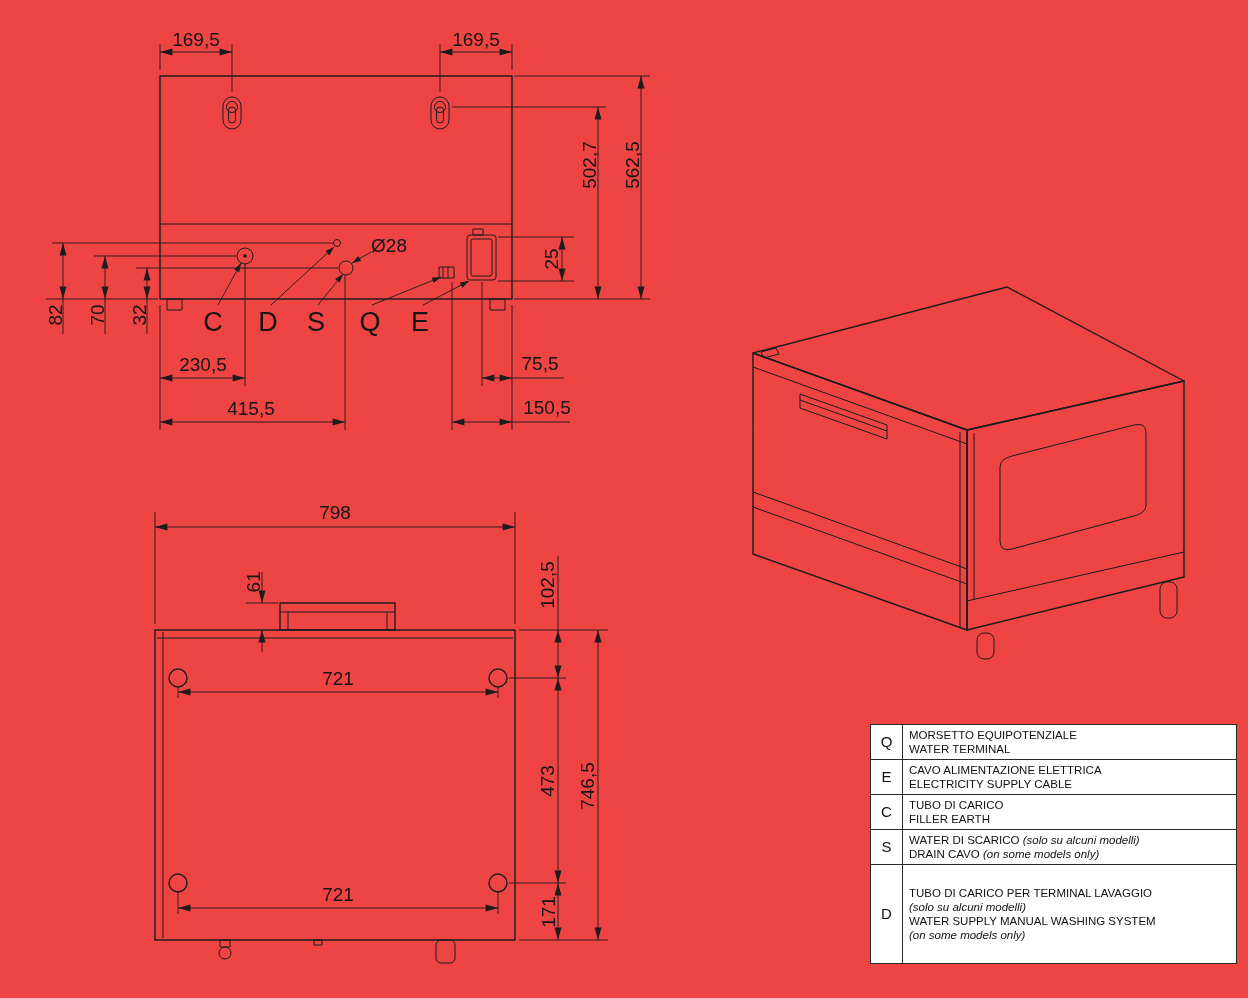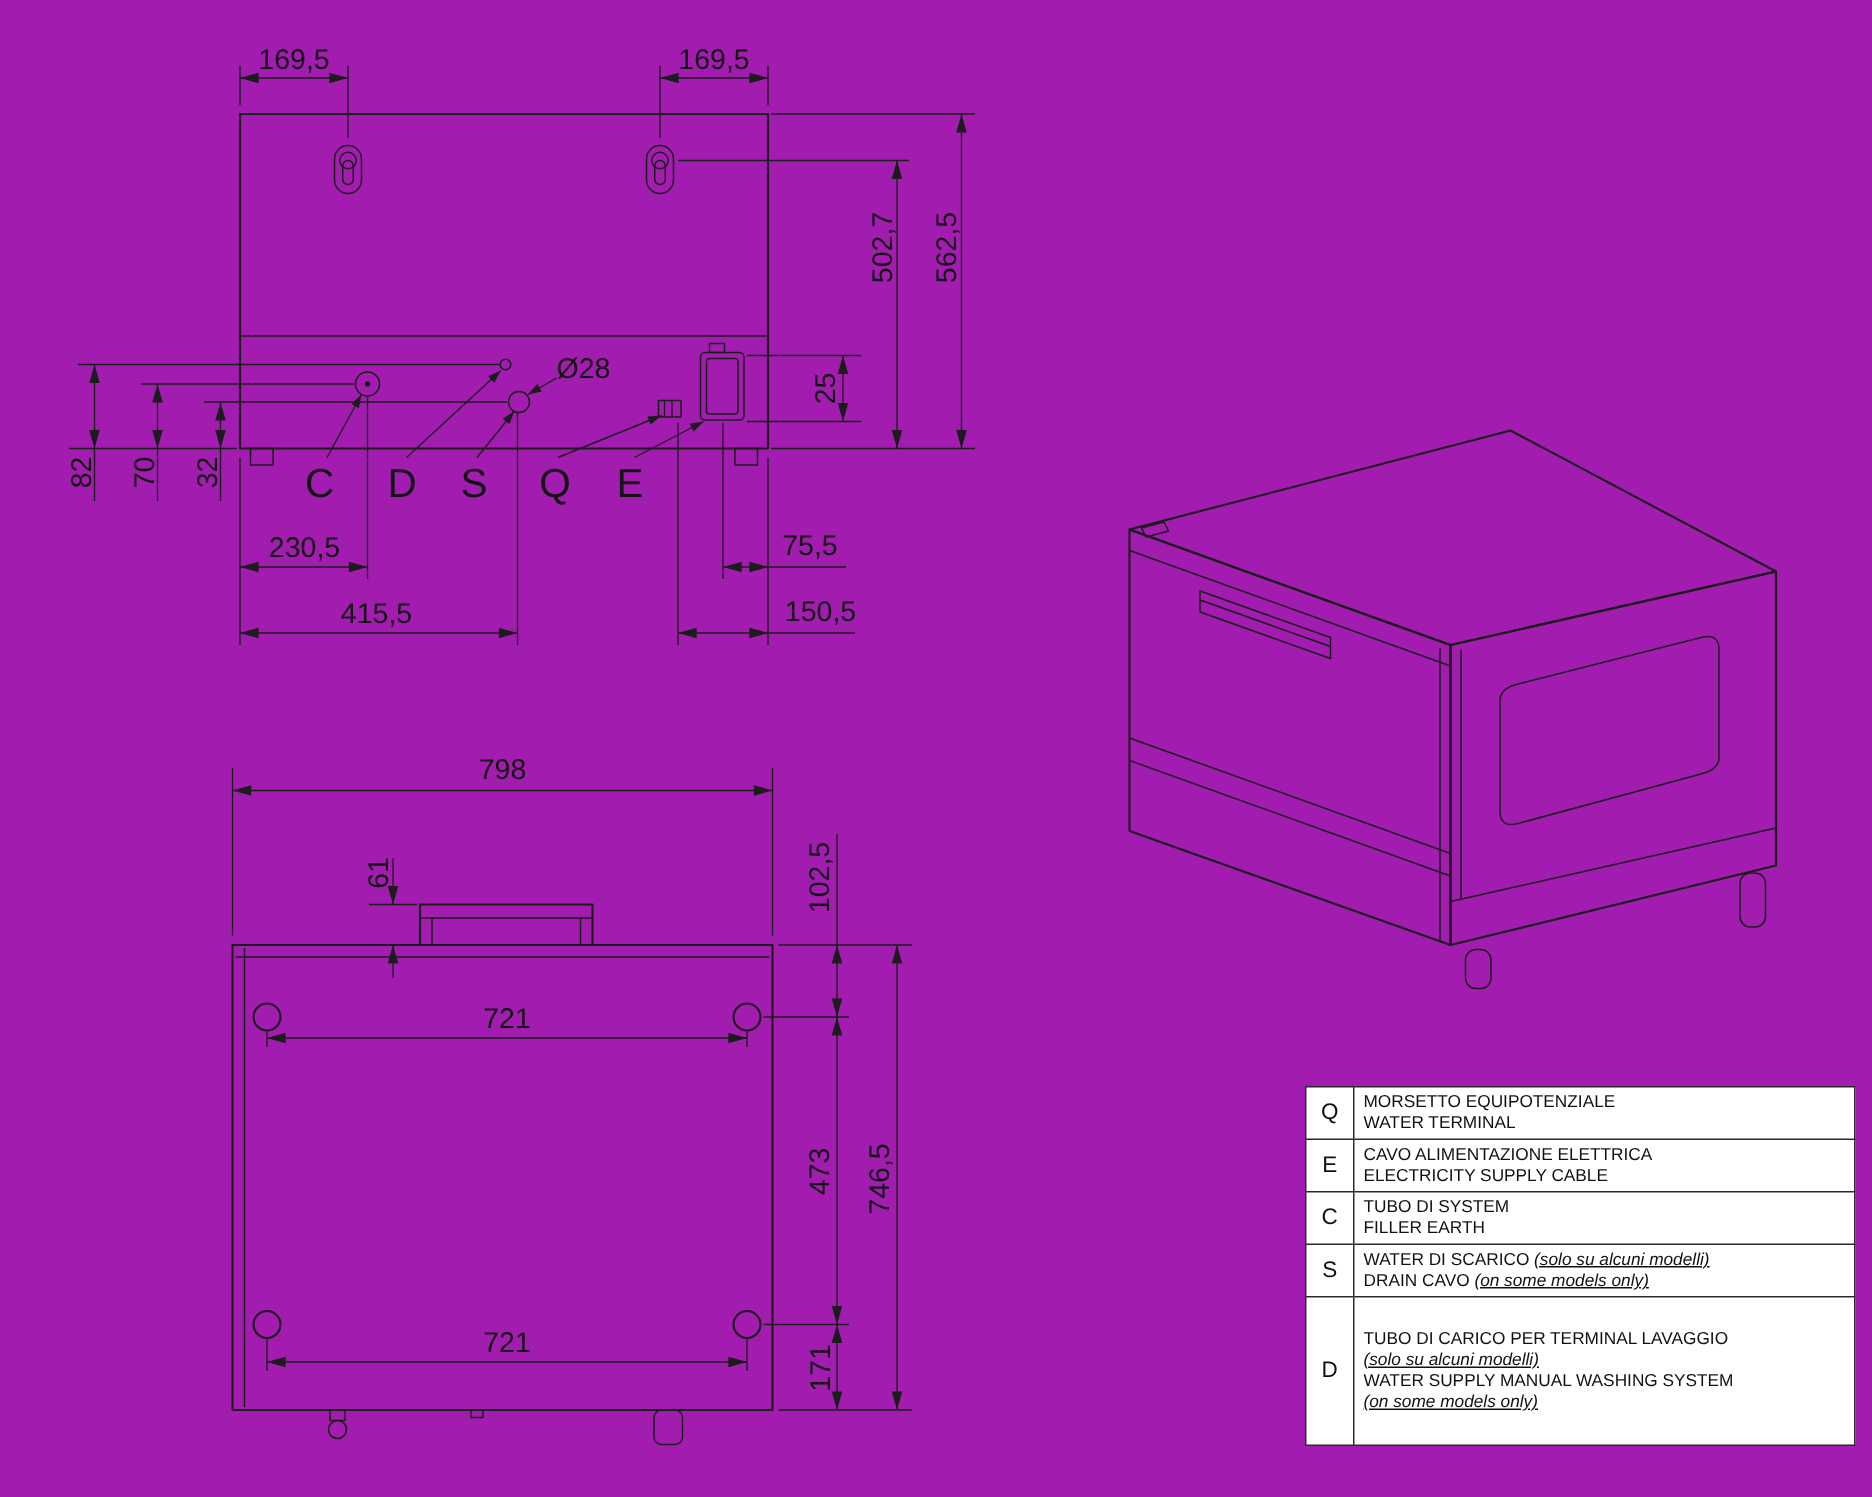--- a/index.html
+++ b/index.html
@@ -1,30 +1,30 @@
 <!DOCTYPE html>
 <html><head>
 <meta charset="utf-8">
 <style>
   html,body{margin:0;padding:0;background:#ffffff;}
-  .page{position:relative;width:1248px;height:998px;background:#a21caf;overflow:hidden;
+  .page{position:relative;width:1248px;height:998px;background:#ef4444;overflow:hidden;
         font-family:"Liberation Sans",sans-serif;}
   .page svg{position:absolute;left:0;top:0;}
   .ol{fill:none;stroke:#1c1c1c;stroke-width:1.4;stroke-linejoin:round;}
   .ol2{fill:none;stroke:#1c1c1c;stroke-width:1;stroke-linejoin:round;}
   .tl{fill:none;stroke:#1c1c1c;stroke-width:0.9;}
   .dim{fill:none;stroke:#1c1c1c;stroke-width:0.9;}
   .dimt{font-family:"Liberation Sans",sans-serif;font-size:19px;fill:#141414;}
   .lett{font-size:27px;}
   table.legend{position:absolute;left:870px;top:724px;width:367px;z-index:2;
                border-collapse:collapse;table-layout:fixed;background:#fff;}
   table.legend td{border:1.3px solid #2a2a2a;padding:2px 6px;font-size:11.5px;
                   color:#111;line-height:1.24;vertical-align:middle;}
   table.legend td.key{text-align:center;font-size:15px;padding:0;}
-  .it{font-style:italic;text-decoration:underline;}
+  .it{font-style:italic;}
 </style>
 </head>
 <body>
 
 <div class="page">
 
 <svg width="1248" height="998" viewBox="0 0 1248 998">
   <defs>
     <marker id="arr" markerWidth="14" markerHeight="10" refX="13.2" refY="5" orient="auto-start-reverse" markerUnits="userSpaceOnUse">
       <path d="M0.8,1.5 L13.2,5 L0.8,8.5 Z" fill="#1c1c1c"></path>
@@ -206,21 +206,21 @@
     <tr style="height:35px">
       <td class="key">E</td>
       <td>
         <div>CAVO ALIMENTAZIONE ELETTRICA</div>
         <div>ELECTRICITY SUPPLY CABLE</div>
       </td>
     </tr>
     <tr style="height:35px">
       <td class="key">C</td>
       <td>
-        <div>TUBO DI SYSTEM</div>
+        <div>TUBO DI CARICO</div>
         <div>FILLER EARTH</div>
       </td>
     </tr>
     <tr style="height:35px">
       <td class="key">S</td>
       <td>
         <div><span>WATER DI SCARICO </span><span class="it">(solo su alcuni modelli)</span></div>
         <div><span>DRAIN CAVO </span><span class="it">(on some models only)</span></div>
       </td>
     </tr>

